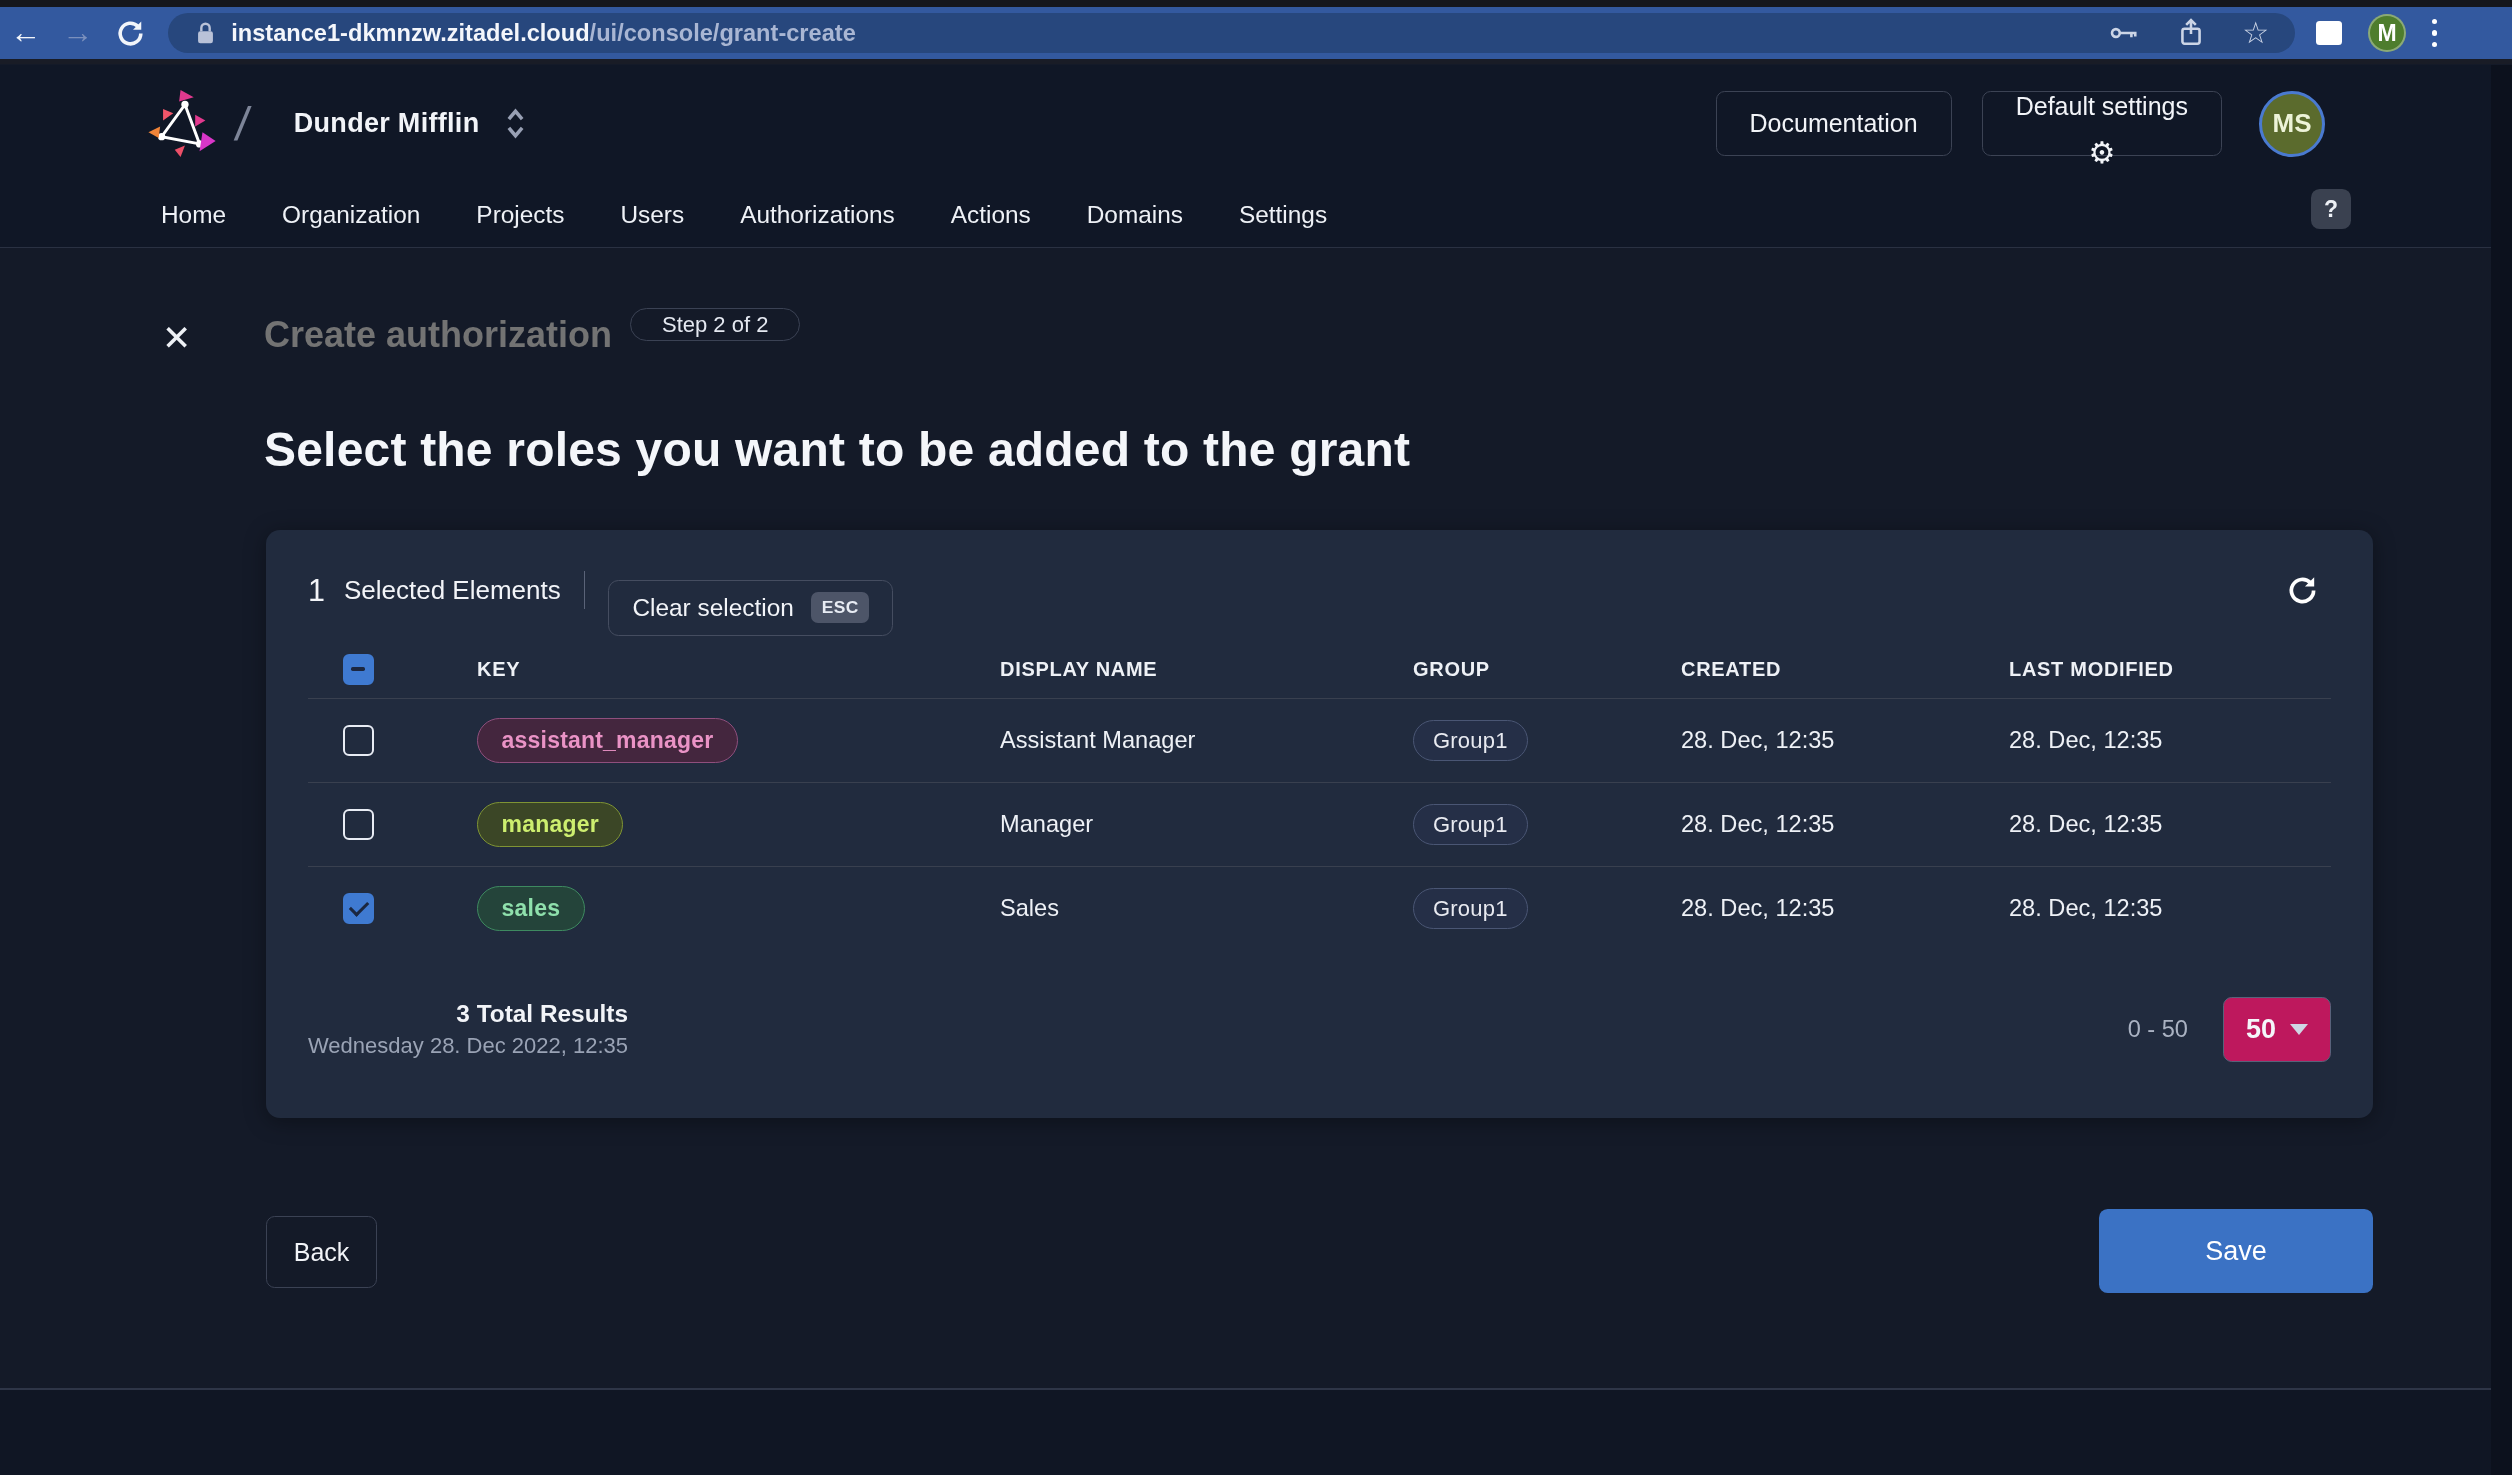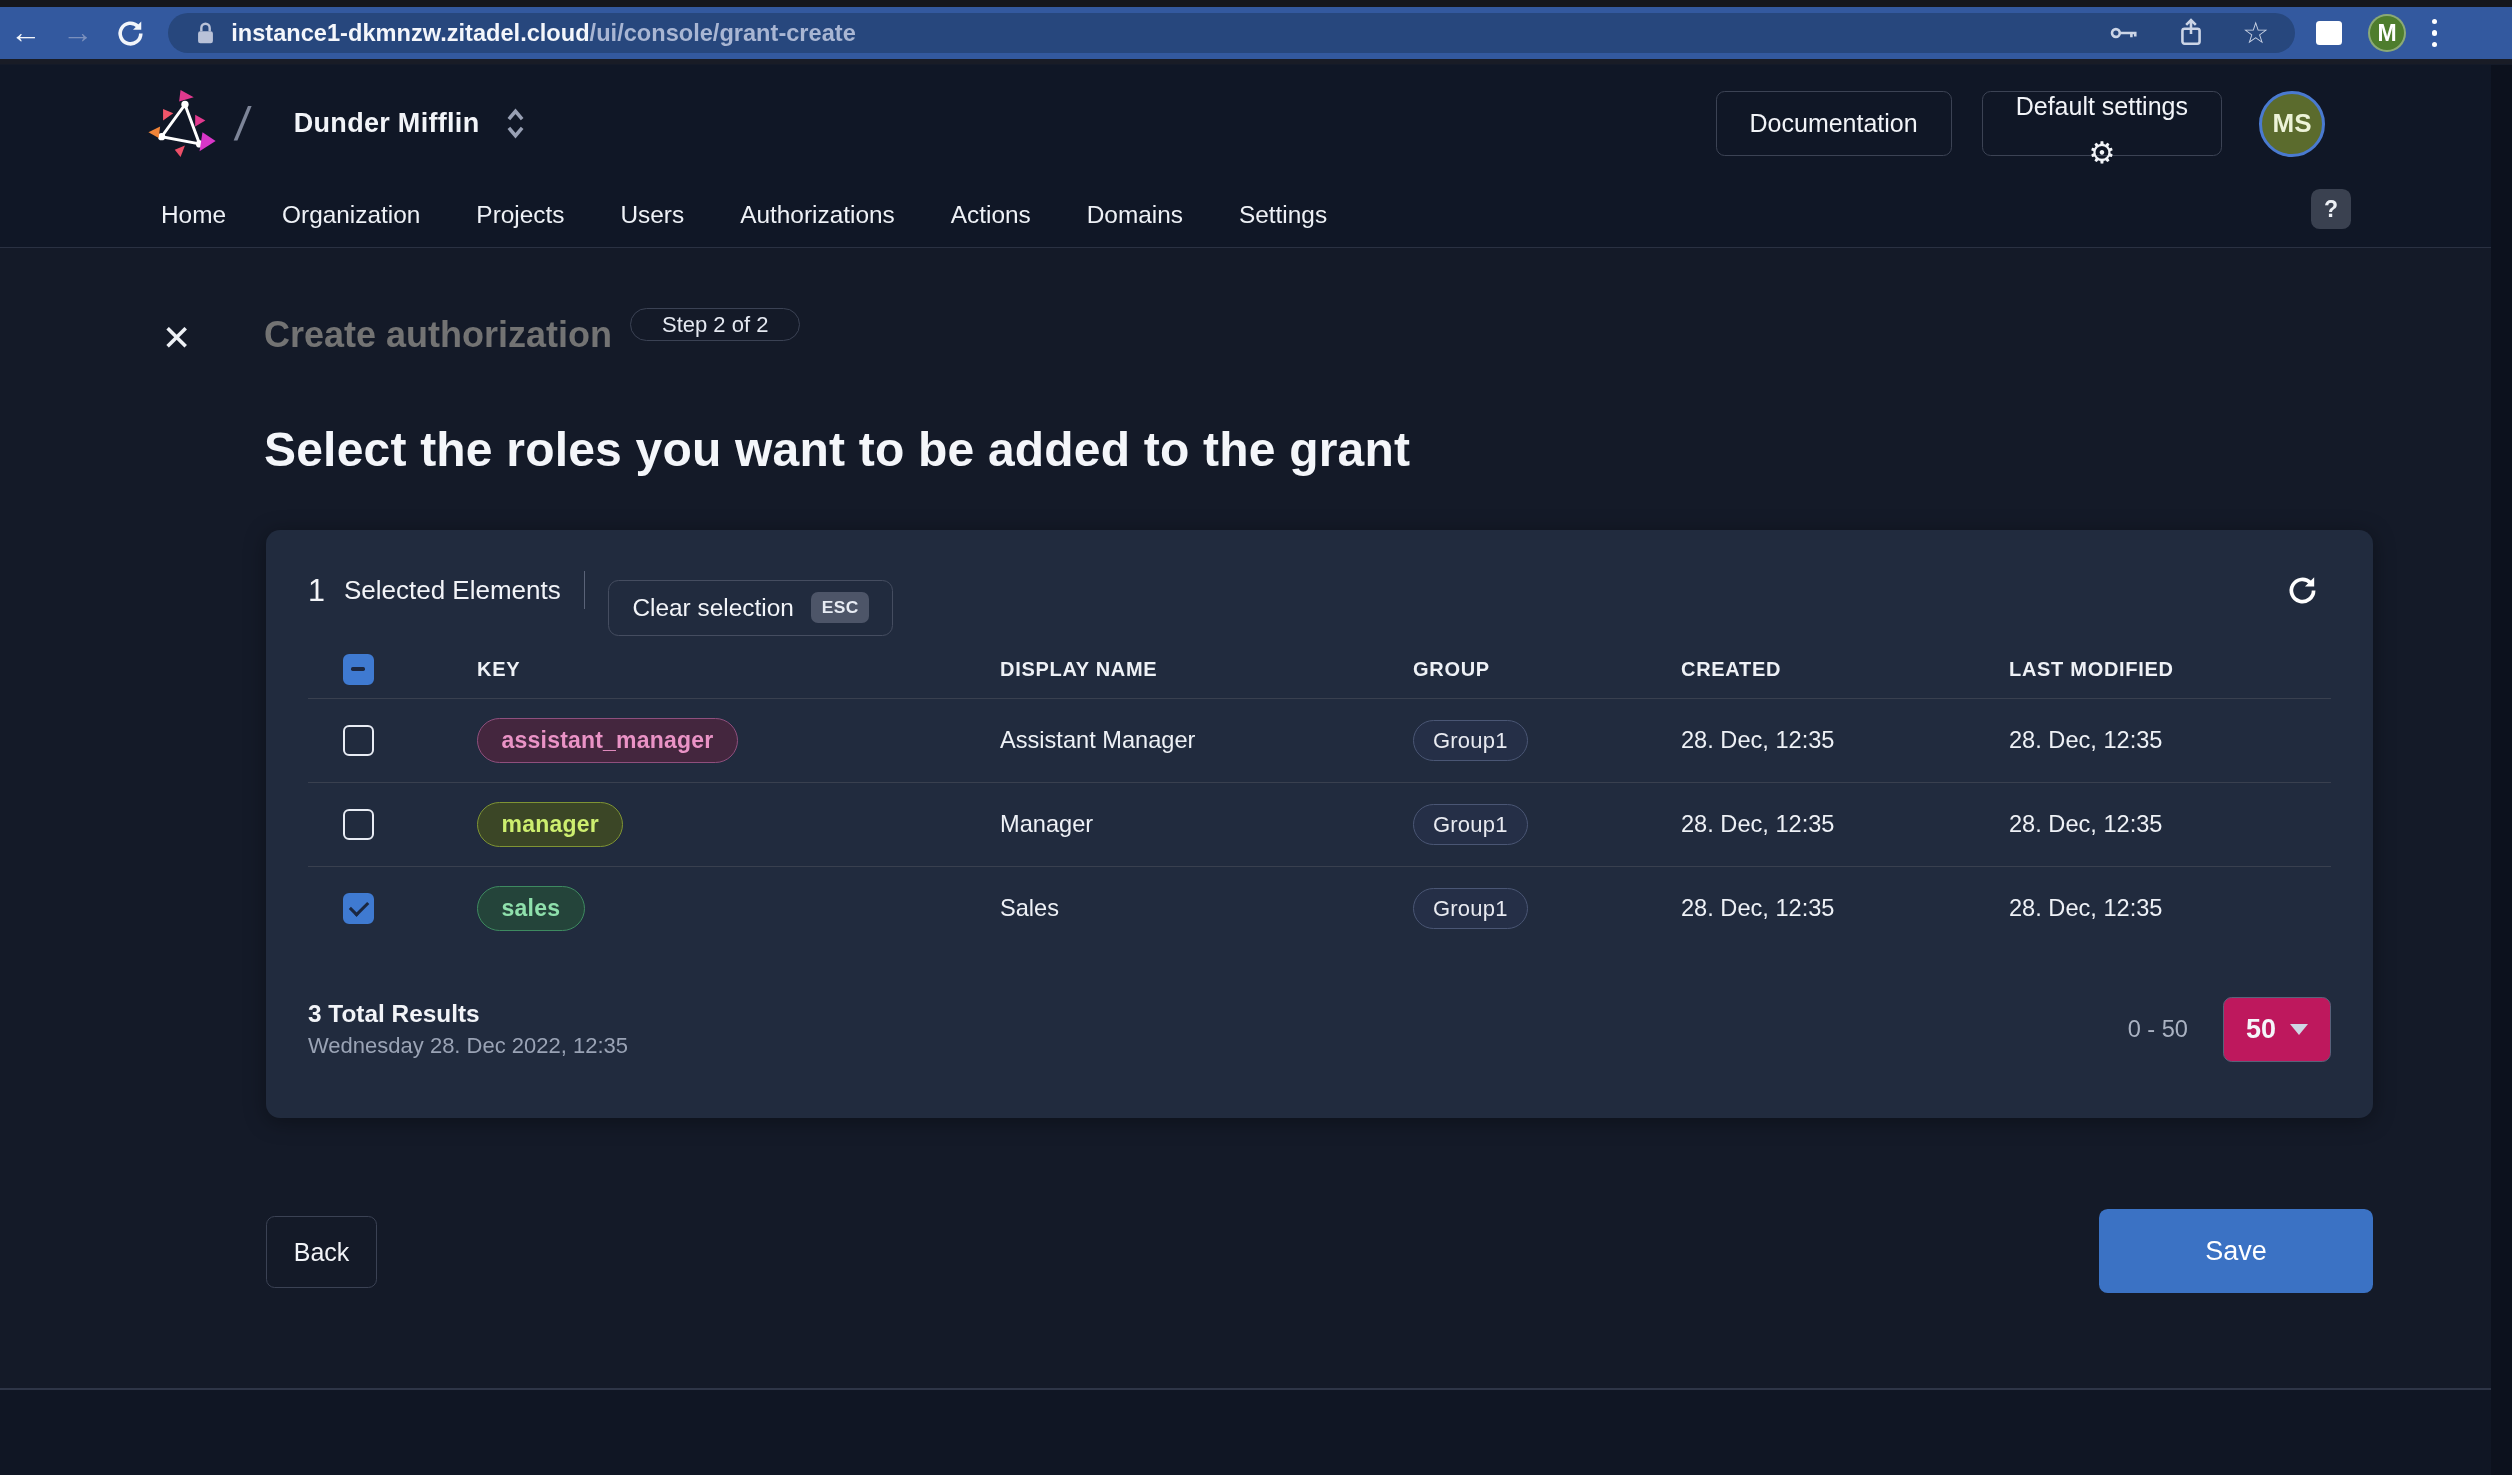--- a/index.html
+++ b/index.html
@@ -96,21 +96,21 @@
   .chip { display:inline-flex; align-items:center; padding:7.9px 23.6px; border-radius:23px; font-size:23px;
           font-weight:bold; letter-spacing:0.2px; }
   .chip--plum  { color:#ea93c6; background:#44263e; border:1.7px solid #8f4f7d; }
   .chip--olive { color:#cdee6f; background:#3b4626; border:1.7px solid #7f9434; }
   .chip--green { color:#8fe0ac; background:#24443a; border:1.7px solid #3e8a60; }
   .chip--group { color:#e8eaf0; background:#252f47; border:1.7px solid #4a5674; font-weight:normal; font-size:22px;
                  padding:6.1px 19px; }
 
   .card-foot { position:absolute; left:42px; right:42px; top:447px; height:105px; display:flex; align-items:center; }
   .foot-left {}
-  .total-results { font-size:24.4px; font-weight:bold; color:#f2f4f8; }
+  .total-results { font-size:24.4px; font-weight:bold; color:#f2f4f8;text-align:right; }
   .timestamp { margin-top:5.2px; font-size:22px; color:#9aa3b5; }
   .foot-spacer { flex:1; }
   .range-text { font-size:23.6px; color:#aab2c2; margin-right:35px; }
   .pagesize { width:108px; height:65px; background:#be185d; border:1.7px solid #59627a; border-radius:8.7px;
               display:flex; align-items:center; justify-content:center; gap:14px; }
   .pagesize .val { font-size:27px; font-weight:bold; color:#f4f6fa; }
   .caret-down { width:0; height:0; border-left:9.6px solid transparent; border-right:9.6px solid transparent;
                 border-top:11.3px solid #cfd6e4; }
 
   

